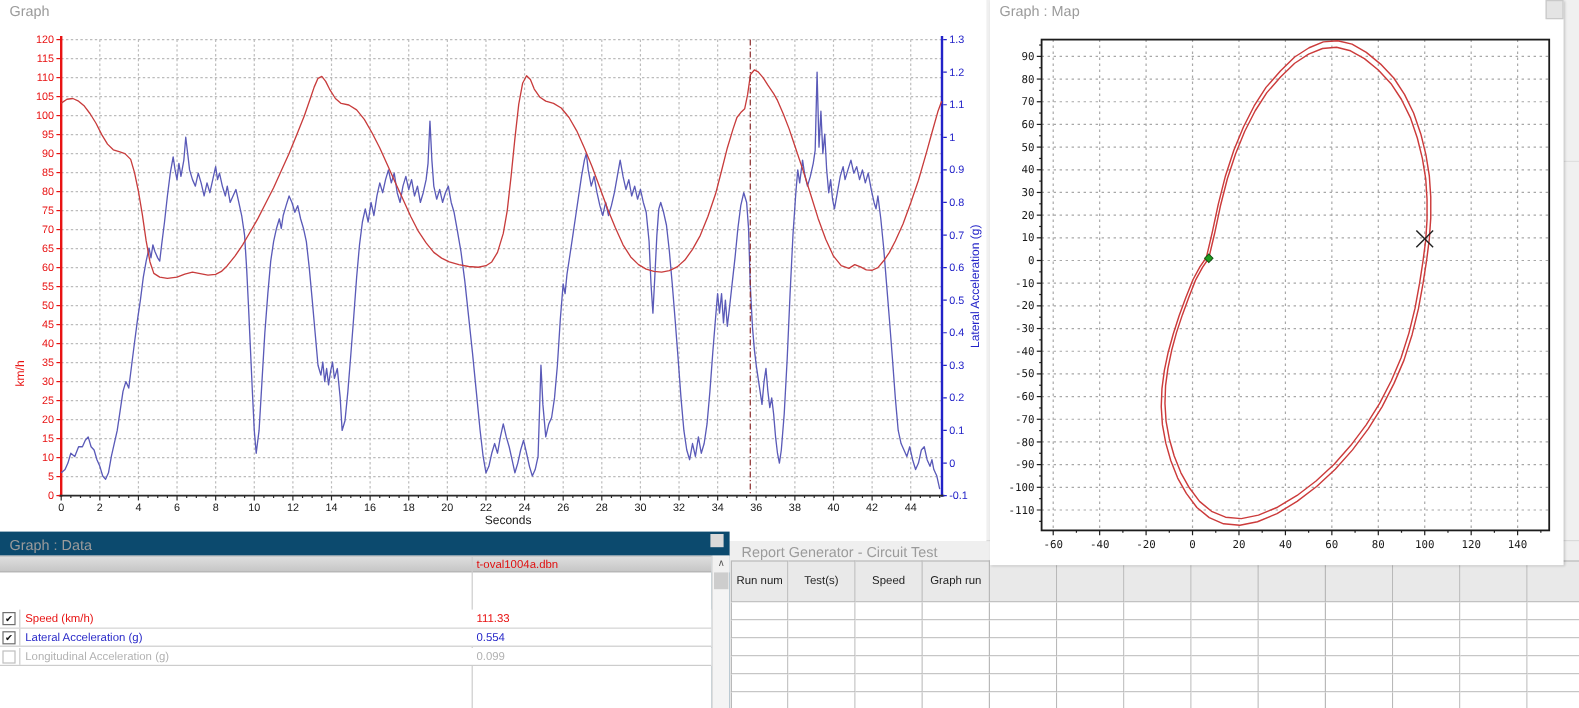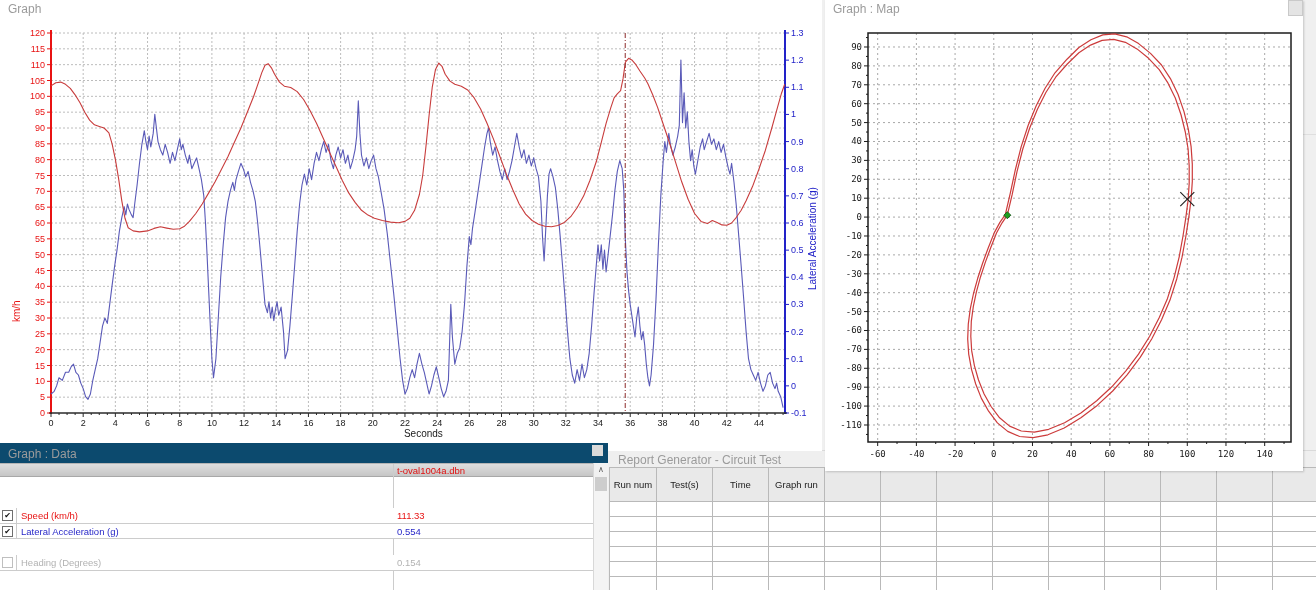--- a/index.html
+++ b/index.html
@@ -466,21 +466,21 @@
       <div class="rg-cell" style="left: 2px; top: 80px; width: 48px; height: 15px; border-left: 1px solid rgb(185, 185, 185);"></div>
       <div class="rg-cell" style="left: 2px; top: 95px; width: 48px; height: 15px; border-left: 1px solid rgb(185, 185, 185);"></div>
       <div class="rg-cell" style="left: 2px; top: 110px; width: 48px; height: 15px; border-left: 1px solid rgb(185, 185, 185);"></div>
       <div class="rg-cell rg-head" style="left: 50px; top: 0px; width: 56px; height: 35px;">Test(s)</div>
       <div class="rg-cell" style="left: 50px; top: 35px; width: 56px; height: 15px;"></div>
       <div class="rg-cell" style="left: 50px; top: 50px; width: 56px; height: 15px;"></div>
       <div class="rg-cell" style="left: 50px; top: 65px; width: 56px; height: 15px;"></div>
       <div class="rg-cell" style="left: 50px; top: 80px; width: 56px; height: 15px;"></div>
       <div class="rg-cell" style="left: 50px; top: 95px; width: 56px; height: 15px;"></div>
       <div class="rg-cell" style="left: 50px; top: 110px; width: 56px; height: 15px;"></div>
-      <div class="rg-cell rg-head" style="left: 106px; top: 0px; width: 56px; height: 35px;">Time</div>
+      <div class="rg-cell rg-head" style="left: 106px; top: 0px; width: 56px; height: 35px;">Speed</div>
       <div class="rg-cell" style="left: 106px; top: 35px; width: 56px; height: 15px;"></div>
       <div class="rg-cell" style="left: 106px; top: 50px; width: 56px; height: 15px;"></div>
       <div class="rg-cell" style="left: 106px; top: 65px; width: 56px; height: 15px;"></div>
       <div class="rg-cell" style="left: 106px; top: 80px; width: 56px; height: 15px;"></div>
       <div class="rg-cell" style="left: 106px; top: 95px; width: 56px; height: 15px;"></div>
       <div class="rg-cell" style="left: 106px; top: 110px; width: 56px; height: 15px;"></div>
       <div class="rg-cell rg-head" style="left: 162px; top: 0px; width: 56px; height: 35px;">Graph run</div>
       <div class="rg-cell" style="left: 162px; top: 35px; width: 56px; height: 15px;"></div>
       <div class="rg-cell" style="left: 162px; top: 50px; width: 56px; height: 15px;"></div>
       <div class="rg-cell" style="left: 162px; top: 65px; width: 56px; height: 15px;"></div>
@@ -567,26 +567,26 @@
         <span class="dt-label c-speed" style="left: 21px;">Speed (km/h)</span>
         <span class="dt-value c-speed">111.33</span>
       </div>
       <div class="dt-row" style="top: 59.8px;">
         <div class="dt-cbcell">
           <div class="dt-cb">✔</div>
         </div>
         <span class="dt-label c-lateral" style="left: 21px;">Lateral Acceleration (g)</span>
         <span class="dt-value c-lateral">0.554</span>
       </div>
-      <div class="dt-row" style="top: 91.2px;">
+      <div class="dt-row" style="top: 75.5px;">
         <div class="dt-cbcell">
           <div class="dt-cb off"></div>
         </div>
-        <span class="dt-label c-disabled" style="left: 21px;">Heading (Degrees)</span>
-        <span class="dt-value c-disabled">0.154</span>
+        <span class="dt-label c-disabled" style="left: 21px;">Longitudinal Acceleration (g)</span>
+        <span class="dt-value c-disabled">0.099</span>
       </div>
     </div>
   <div class="dt-scroll">
     <div class="sb-up">∧</div>
     <div class="sb-thumb"></div>
   </div>
 </div>
 
 <div id="tr-box"></div>
 <div id="sm-box"></div>

